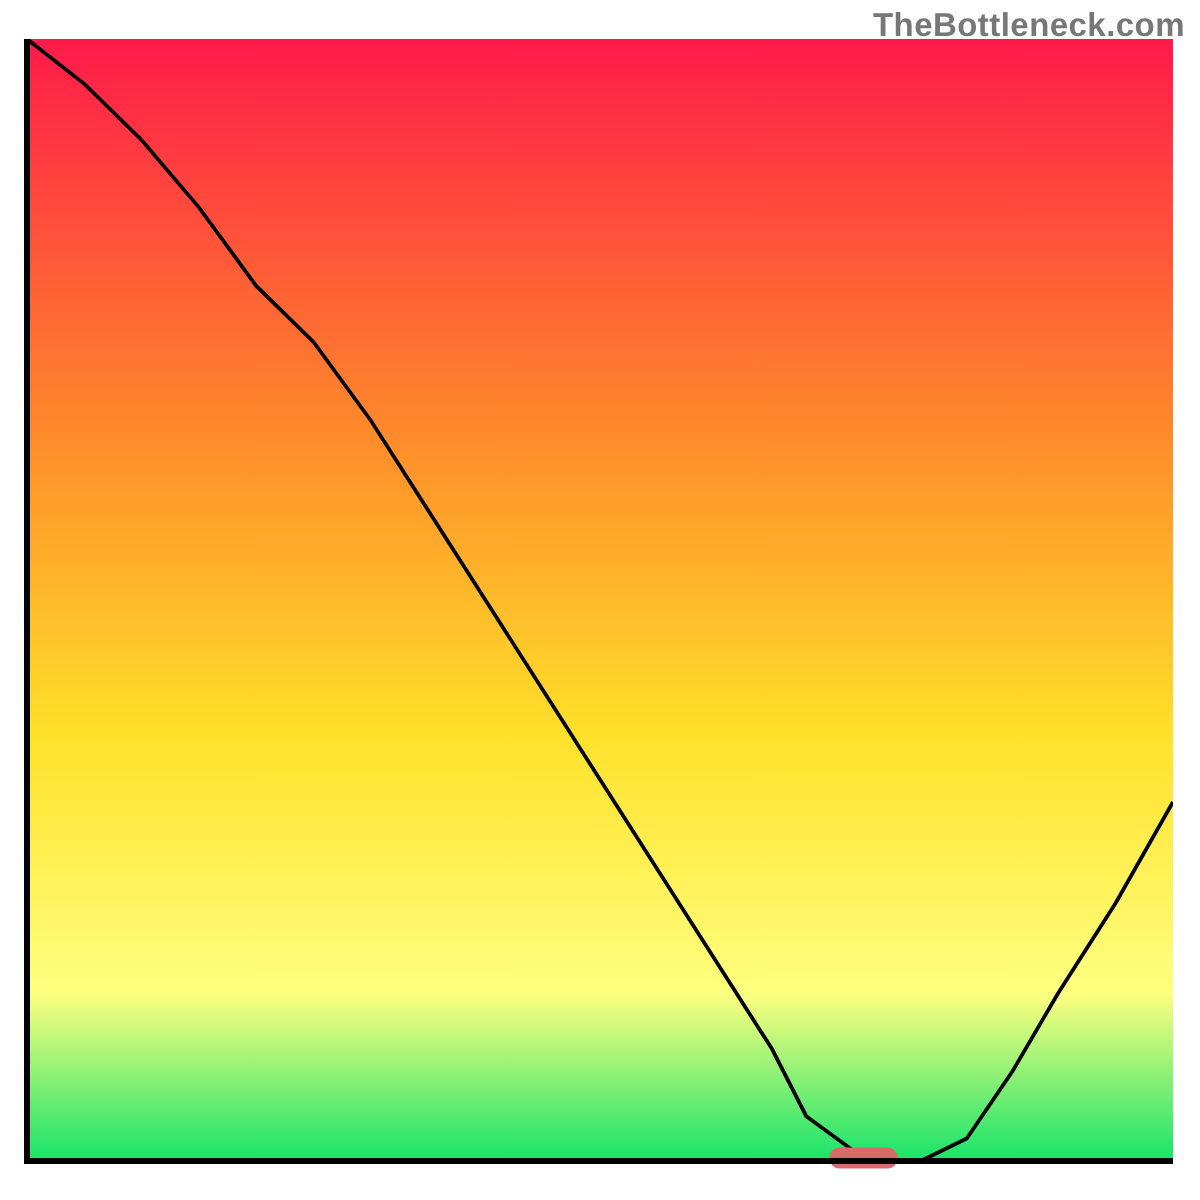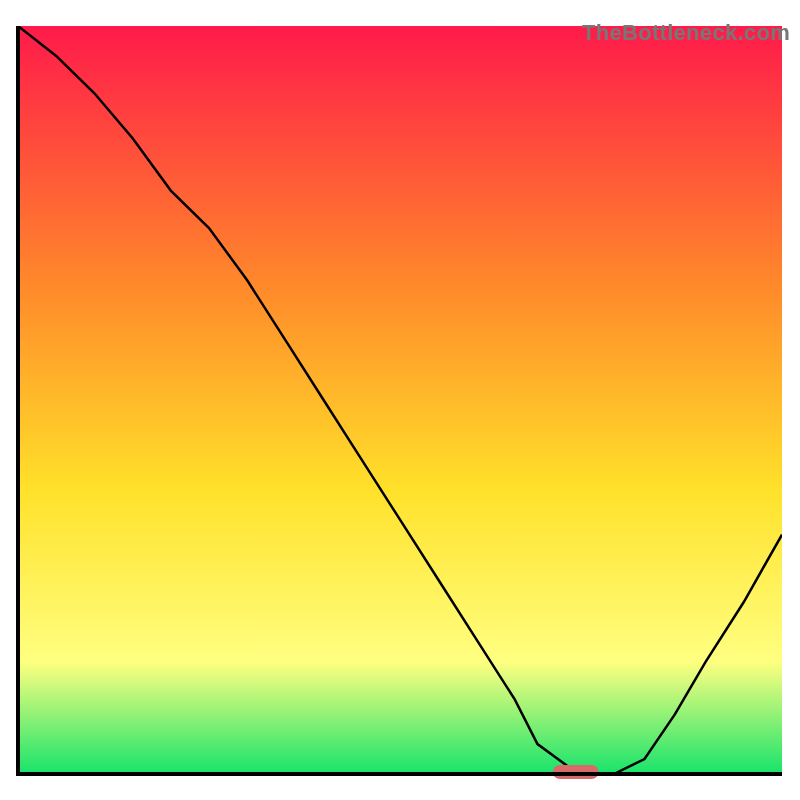--- a/index.html
+++ b/index.html
@@ -11,21 +11,21 @@
     font-family: Arial, Helvetica, sans-serif;
     overflow: hidden;
   }
   .chart-container {
     position: relative;
     width: 800px;
     height: 800px;
   }
   .watermark {
     position: absolute;
-    top: 20px;
+    top: 4px;
     right: 10px;
     font-size: 22px;
     font-weight: bold;
     color: #777;
     letter-spacing: 0.3px;
     z-index: 10;
   }
   svg {
     display: block;
   }

